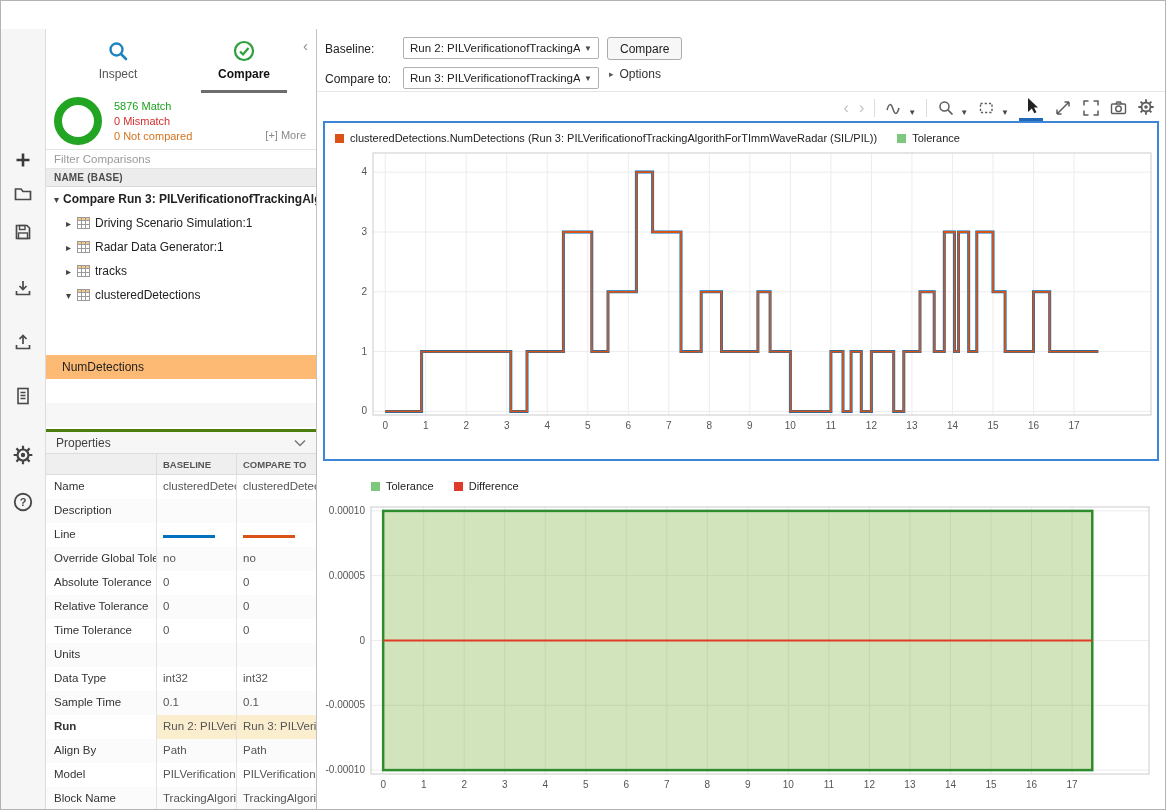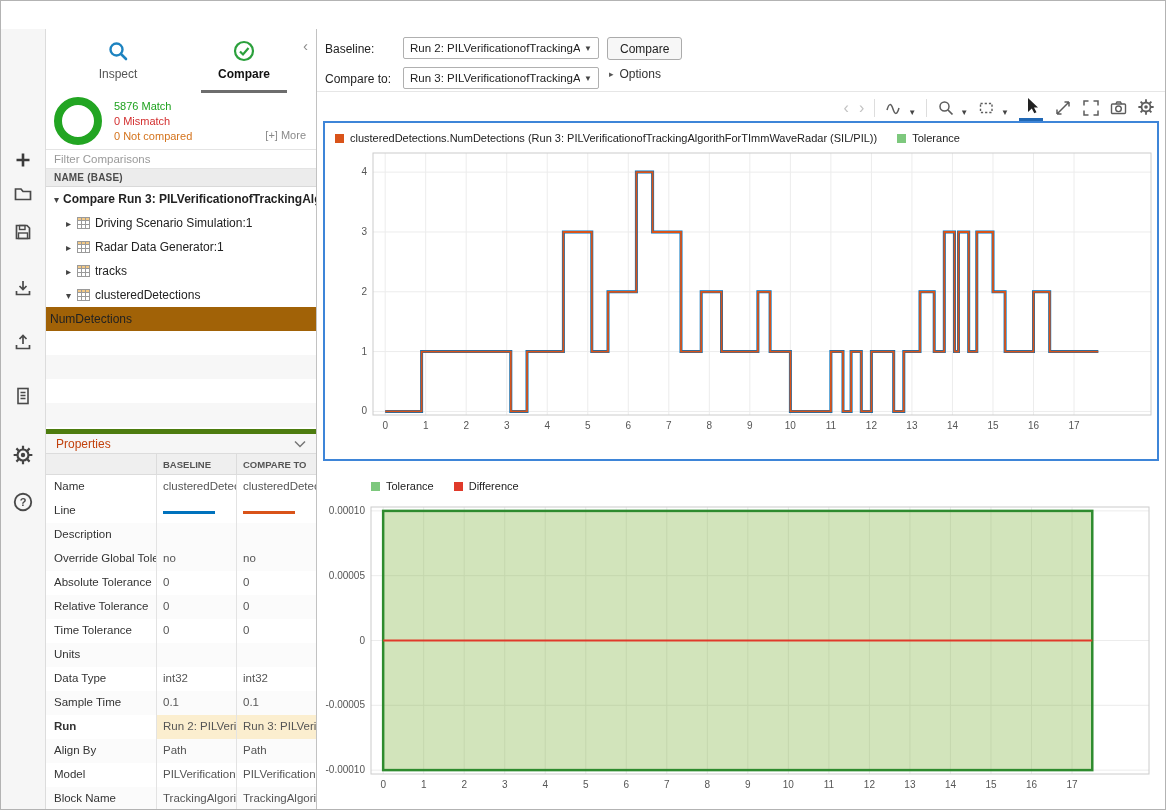--- a/index.html
+++ b/index.html
@@ -28,21 +28,21 @@
 .sumline{font-size:11px;line-height:15px}
 .more{position:absolute;right:10px;bottom:8px;font-size:11px;color:#8a8a8a}
 .filter{height:20px;flex:none;border:none;border-top:1px solid #e4e4e4;border-bottom:1px solid #e4e4e4;padding:0 8px;font-size:11.5px;outline:none;color:#333;width:100%}
 .filter::placeholder{color:#9a9a9a}
 .namehdr{height:18px;flex:none;background:#ececec;border-bottom:1px solid #d9d9d9;font-size:10px;font-weight:bold;color:#4c4c4c;display:flex;align-items:center;padding-left:8px;letter-spacing:.2px}
 .tree{flex:none}
 .tree-row{height:24px;display:flex;align-items:center;font-size:12px;color:#222;white-space:nowrap;overflow:hidden}
 .tree-row .caret{width:13px;text-align:center;font-size:10px;color:#444;flex:none}
 .tree-row .ticon{margin:0 5px 0 2px;flex:none}
 .tree-filler{flex:1;background:repeating-linear-gradient(180deg,#ffffff 0 24px,#f7f7f7 24px 48px)}
-.props-hdr{height:24px;flex:none;background:#f6f6f6;border-top:5px solid #4d7c0f;display:flex;align-items:center;padding:0 10px;font-size:12px;color:#c2410c;justify-content:space-between}
+.props-hdr{height:24px;flex:none;background:#f6f6f6;border-top:3px solid #4d7c0f;display:flex;align-items:center;padding:0 10px;font-size:12px;color:#404040;justify-content:space-between}
 .props-cols{height:22px;flex:none;background:#efefef;border-top:1px solid #dcdcdc;border-bottom:1px solid #dcdcdc;display:flex;font-size:9.5px;font-weight:bold;color:#555}
 .props-cols div{padding:5px 0 0 6px;white-space:nowrap;overflow:hidden}
 .pc-label{width:110px}
 .pc-base{width:80px;border-left:1px solid #dcdcdc}
 .pc-comp{flex:1;border-left:1px solid #dcdcdc}
 .props-body{flex:none}
 .prop-row{height:24px;display:flex;align-items:stretch;font-size:11.5px}
 .prop-label{width:110px;padding:5px 2px 0 8px;color:#333;white-space:nowrap;overflow:hidden}
 .prop-cell{width:80px;padding:5px 2px 0 6px;color:#555;border-left:1px solid #e3e3e3;white-space:nowrap;overflow:hidden}
 .prop-cell.last{flex:1;width:auto}
@@ -199,21 +199,21 @@
         </div>
         <div class="tree-row" style="padding-left: 16px;">
           <span class="caret">▾</span>
           <svg class="ticon" width="13" height="12" viewBox="0 0 13 12">
             <rect x="0.5" y="0.5" width="12" height="11" fill="#fff" stroke="#9a9a9a"></rect>
             <rect x="0.5" y="0.5" width="12" height="3" fill="#f3c987" stroke="#9a9a9a"></rect>
             <path d="M0.5 7.5h12M4.5 0.5v11M8.5 0.5v11" stroke="#9a9a9a" fill="none"></path>
           </svg>
           <span>clusteredDetections</span>
         </div>
-        <div class="tree-row" style="padding-left: 4px; background: #a16207;">
+        <div class="tree-row" style="padding-left: 16px; background: #fdba74; margin-top: 48px;">
           <span>NumDetections</span>
         </div>
       </div>
     <div class="tree-filler"></div>
 
     <div class="props-hdr">
       <span>Properties</span>
       <svg width="12" height="8">
           <polyline points="1,1.5 6,6.5 11,1.5" fill="none" stroke="#777" stroke-width="1.5"></polyline>
         </svg>
@@ -222,29 +222,29 @@
       <div class="pc-label"></div>
       <div class="pc-base">BASELINE</div>
       <div class="pc-comp">COMPARE TO</div>
     </div>
     <div class="props-body">
         <div class="prop-row">
           <div class="prop-label">Name</div>
           <div class="prop-cell">clusteredDetec</div>
           <div class="prop-cell last">clusteredDetec</div>
         </div>
+        <div class="prop-row" style="background: rgb(251, 251, 251);">
+          <div class="prop-label">Description</div>
+          <div class="prop-cell"></div>
+          <div class="prop-cell last"></div>
+        </div>
         <div class="prop-row">
           <div class="prop-label">Line</div>
           <div class="prop-cell"><span class="line-swatch" style="background:#0072bd"></span></div>
           <div class="prop-cell last"><span class="line-swatch" style="background:#d95319"></span></div>
-        </div>
-        <div class="prop-row" style="background: rgb(251, 251, 251);">
-          <div class="prop-label">Description</div>
-          <div class="prop-cell"></div>
-          <div class="prop-cell last"></div>
         </div>
         <div class="prop-row" style="background: rgb(251, 251, 251);">
           <div class="prop-label">Override Global Tole</div>
           <div class="prop-cell">no</div>
           <div class="prop-cell last">no</div>
         </div>
         <div class="prop-row">
           <div class="prop-label">Absolute Tolerance</div>
           <div class="prop-cell">0</div>
           <div class="prop-cell last">0</div>

